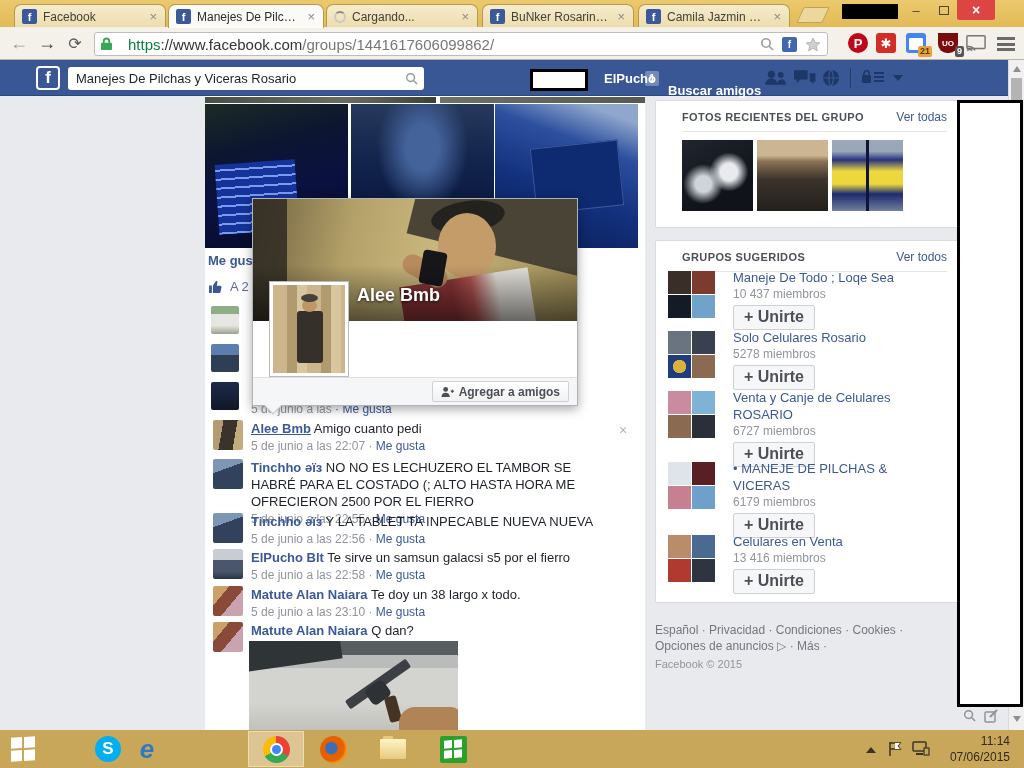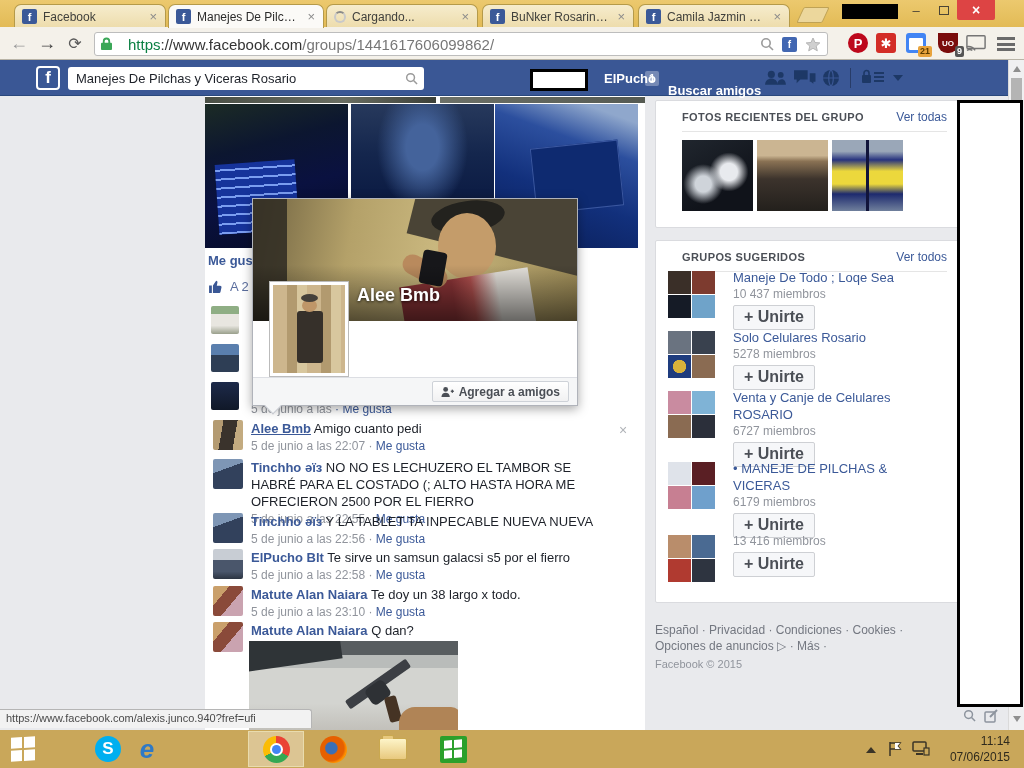--- a/index.html
+++ b/index.html
@@ -526,20 +526,21 @@
       </div>
 
       <div class="gitem" style="top:292px;">
         <div class="gavatar g5">
             <i></i>
             <i></i>
             <i></i>
             <i></i>
           </div>
         <div class="ginfo">
+          <div class="gname">Celulares en Venta</div>
           <div class="gmembers">13 416 miembros</div>
           <span class="joinbtn">+ Unirte</span>
         </div>
       </div>
     </div>
 
     <div class="pagefooter">
       <a>Español</a>
       <span>·</span>
       <a>Privacidad</a>
@@ -568,21 +569,20 @@
 
   <svg class="chatmini" style="left:963px;" width="13" height="13" viewBox="0 0 14 14">
     <circle cx="6" cy="6" r="4.2" fill="none" stroke="#8d949e" stroke-width="1.6"></circle>
     <line x1="9.2" y1="9.2" x2="13" y2="13" stroke="#8d949e" stroke-width="1.6"></line>
   </svg>
   <svg class="chatmini" style="left:984px;" width="15" height="14" viewBox="0 0 15 14">
     <rect x="1" y="3" width="10" height="10" rx="1" fill="none" stroke="#8d949e" stroke-width="1.5"></rect>
     <line x1="6" y1="8" x2="13" y2="1" stroke="#8d949e" stroke-width="2"></line>
   </svg>
 
-  <div class="statusbar">https://www.facebook.com/alexis.junco.940?fref=ufi</div>
 
   <div class="taskbar">
     <div class="tb-icon" style="left:8px;">
       <span class="startlogo">
           <i></i>
           <i></i>
           <i></i>
           <i></i>
         </span>
     </div>

